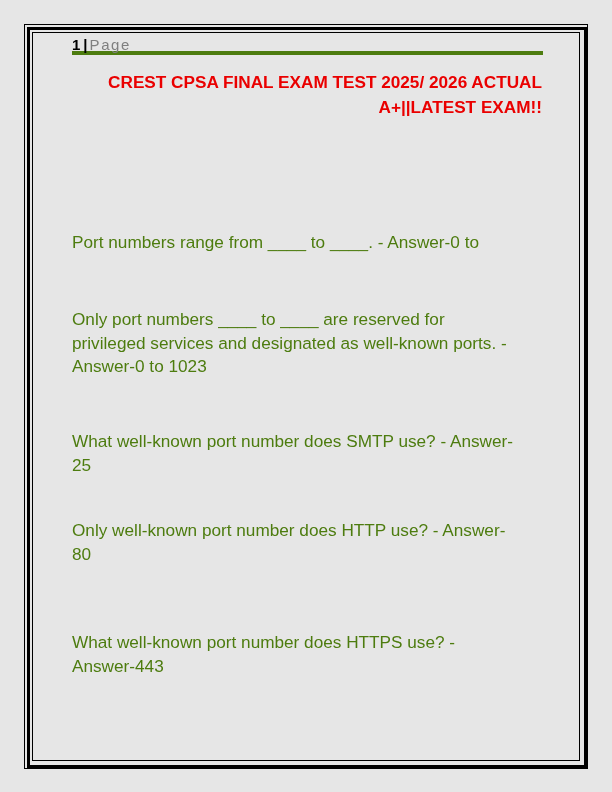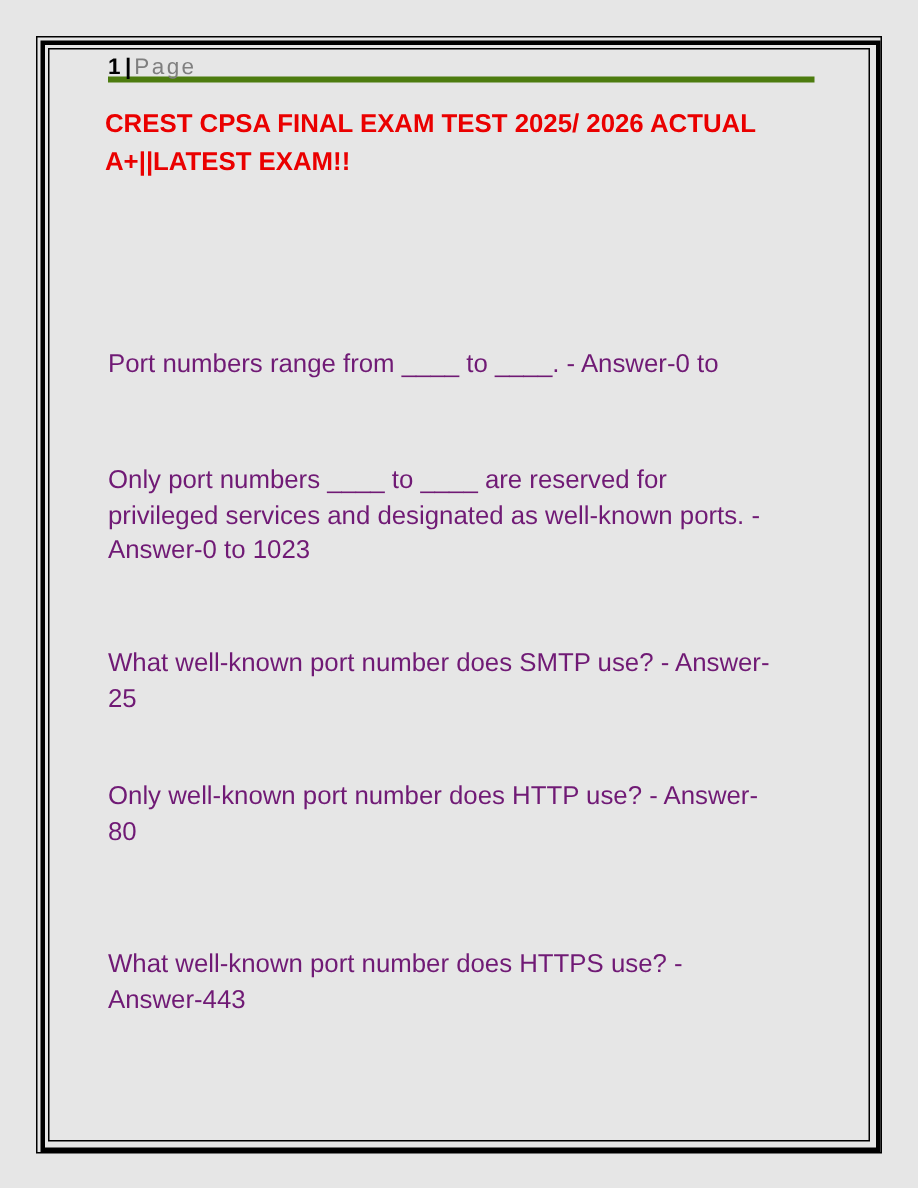--- a/index.html
+++ b/index.html
@@ -52,32 +52,32 @@
     .page-header .sep {
       color: #000;
       font-weight: bold;
       letter-spacing: 0;
       margin: 0 2px 0 3px;
     }
     .title {
       position: absolute;
       left: 70px; top: 70px;
       width: 472px;
-      text-align: left;
+      text-align: right;
       color: #ea0000;
       font-weight: bold;
       font-size: 17.2px;
       line-height: 24.5px;
     }
     .title div { white-space: nowrap; }
     .qa {
       position: absolute;
       left: 72px;
       width: 480px;
-      color: #701a75;
+      color: #4d7c0f;
       font-size: 17.2px;
       line-height: 23.5px;
     }
     .qa div { white-space: nowrap; }
   </style>
 </head>
 <body>
 
 <div class="border-outer"></div>
 <div class="border-thick"></div>

